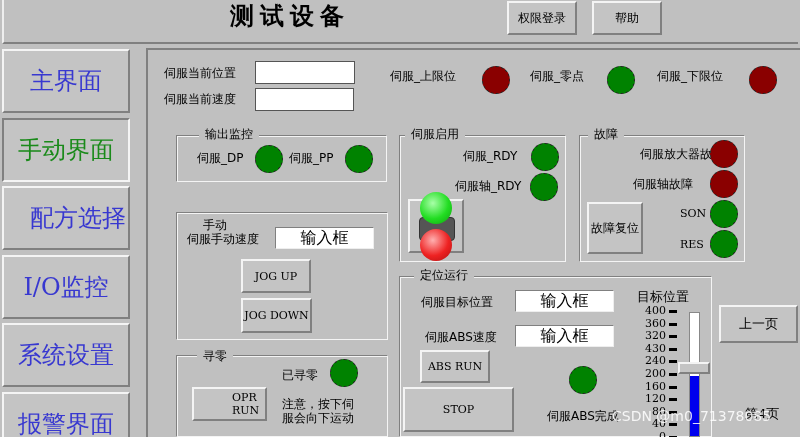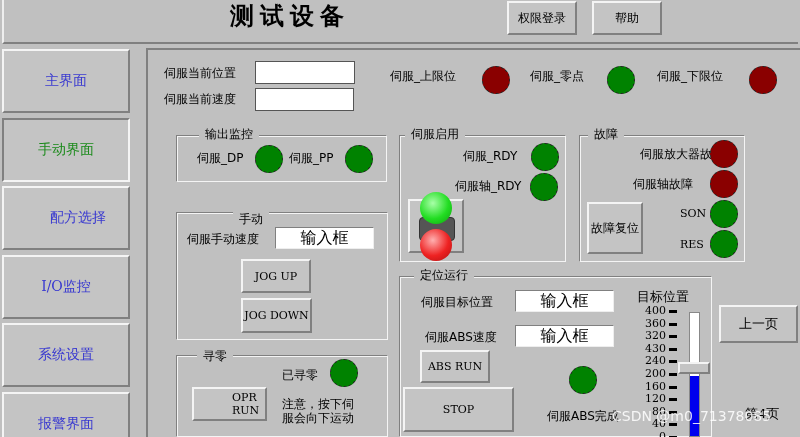--- a/index.html
+++ b/index.html
@@ -3,21 +3,21 @@
 <meta charset="utf-8">
 <style>
   * { box-sizing: border-box; margin: 0; padding: 0; }
   body { width: 800px; height: 437px; background: #c0c0c0; position: relative; overflow: hidden;
          font-family: "DejaVu Sans", sans-serif; color: #000; }
   .abs { position: absolute; }
   .raised { background: #c4c4c4; border: 2px solid; border-color: #f4f4f4 #808080 #808080 #f4f4f4; }
   .header { left: 2px; top: 0; width: 796px; height: 44px; border-bottom: 2px solid #808080; border-left: 2px solid #eee; }
   .title { left: 230px; top: 0px; font-size: 24px; font-weight: bold; letter-spacing: 6px; font-family: "DejaVu Serif", serif; }
   .hbtn { font-size: 12px; display: flex; align-items: center; justify-content: center; cursor: pointer; }
-  .nav-btn { left: 2px; width: 128px; height: 64px; font-size: 14px; color: #3838d0; display: flex; align-items: center;
+  .nav-btn { left: 2px; width: 128px; height: 64px; font-size: 24px; color: #3838d0; display: flex; align-items: center;
              justify-content: center; font-family: "DejaVu Serif", serif; cursor: pointer; }
   .nav-btn.active { color: #1a8a1a; border-color: #808080 #f4f4f4 #f4f4f4 #808080; }
   .main { left: 146px; top: 48px; width: 654px; height: 389px; border-left: 2px solid #808080; border-top: 2px solid #808080; }
   .lbl { font-size: 12px; white-space: nowrap; }
   .field { background: #fff; border: 1px solid #555; }
   .input-box { background: #fff; border: 1px solid; border-color: #808080 #eee #eee #808080; font-size: 16px;
                display: flex; align-items: center; justify-content: center; }
   .led { width: 28px; height: 28px; border-radius: 50%; border: 1px dashed #222; }
   .led.red { background: #8a0000; }
   .led.green { background: #008200; }
@@ -57,21 +57,21 @@
 <div class="abs led red" style="left:749px;top:66px;"></div>
 
 <div class="abs group" style="left:176px;top:135px;width:211px;height:47px;"></div>
 <div class="abs gtitle" style="left:199px;top:126px;">输出监控</div>
 <div class="abs lbl" style="left:197px;top:150px;">伺服_DP</div>
 <div class="abs led green" style="left:255px;top:145px;"></div>
 <div class="abs lbl" style="left:289px;top:150px;">伺服_PP</div>
 <div class="abs led green" style="left:345px;top:145px;"></div>
 
 <div class="abs group" style="left:176px;top:212px;width:212px;height:128px;"></div>
-<div class="abs gtitle" style="left:197px;top:211px;margin-left:36px;">手动</div>
+<div class="abs gtitle" style="left:197px;top:217px;">手动</div>
 <div class="abs lbl" style="left:187px;top:231px;">伺服手动速度</div>
 <div class="abs input-box" style="left:275px;top:227px;width:99px;height:22px;">输入框</div>
 <div class="abs raised btn" style="left:241px;top:259px;width:70px;height:34px;">JOG UP</div>
 <div class="abs raised btn" style="left:241px;top:298px;width:71px;height:35px;">JOG DOWN</div>
 
 <div class="abs group" style="left:176px;top:355px;width:212px;height:82px;"></div>
 <div class="abs gtitle" style="left:197px;top:348px;">寻零</div>
 <div class="abs lbl" style="left:282px;top:367px;">已寻零</div>
 <div class="abs led green" style="left:330px;top:359px;"></div>
 <div class="abs raised btn" style="left:192px;top:387px;width:75px;height:34px;padding-left:38px;">OPR RUN</div>

